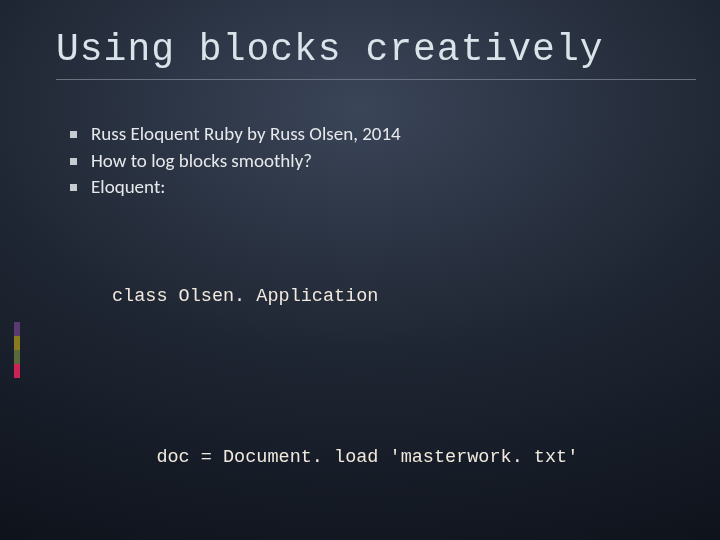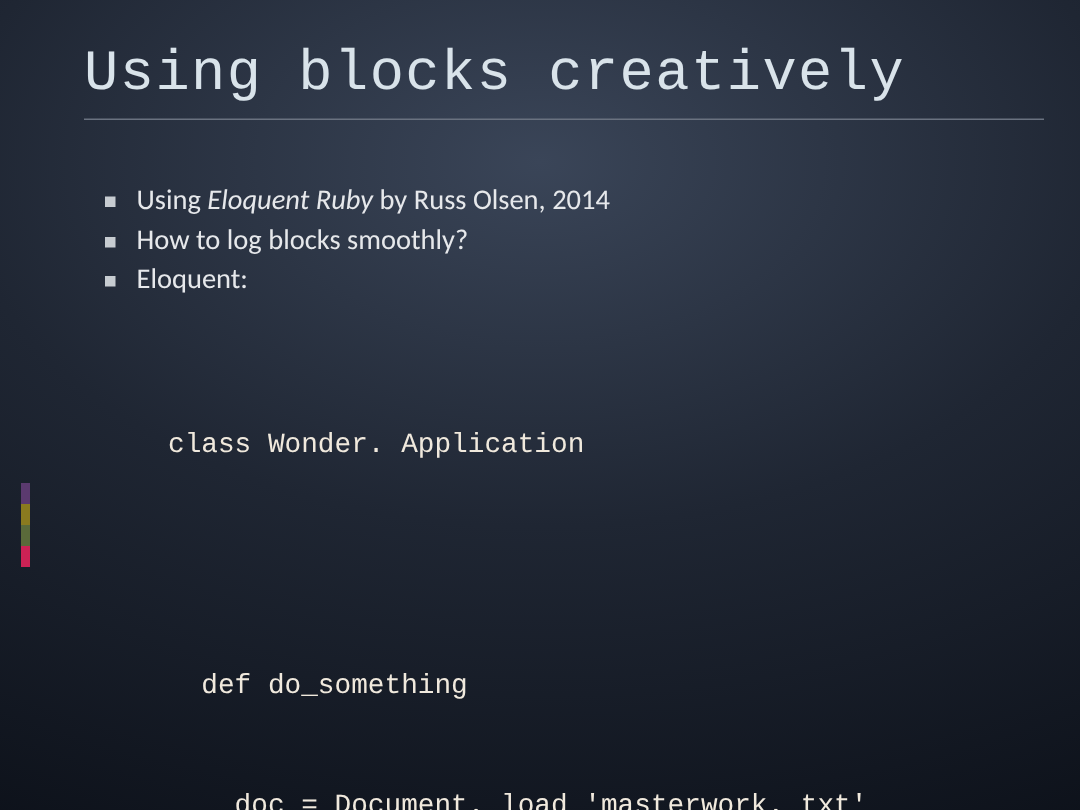--- a/index.html
+++ b/index.html
@@ -45,21 +45,21 @@
     background: #c7ccd1;
     margin-top: 9px;
     margin-right: 14px;
     flex-shrink: 0;
   }
   .bullet-text {
     font-size: 19px;
     color: #e6e8eb;
     line-height: 1.3;
   }
-  .bullet-text .italic { font-style: italic; }
+  .bullet-text .italic { }
   .code {
     font-family: Consolas, "Courier New", monospace;
     font-size: 18.5px;
     color: #f0e9dd;
     margin-left: 56px;
     line-height: 1.45;
     white-space: pre;
   }
   .stripe {
     position: absolute;
@@ -77,37 +77,36 @@
 
 <div class="slide">
 
   <div class="title">Using blocks creatively</div>
   <div class="title-underline"></div>
 
   <div class="bullets">
     <div class="bullet-row">
       <div class="bullet-marker"></div>
       <div class="bullet-text">
-        <span>Using </span><span class="italic">Eloquent Ruby</span><span> by Russ Olsen, 2014</span>
+        <span>Russ </span><span class="italic">Eloquent Ruby</span><span> by Russ Olsen, 2014</span>
       </div>
     </div>
     <div class="bullet-row">
       <div class="bullet-marker"></div>
       <div class="bullet-text">How to log blocks smoothly?</div>
     </div>
     <div class="bullet-row">
       <div class="bullet-marker"></div>
       <div class="bullet-text">Eloquent:</div>
     </div>
   </div>
 
   <div class="code">
-    <div>class Wonder. Application</div>
+    <div>class Olsen. Application</div>
     <div>&nbsp;</div>
-    <div>  def do_something</div>
     <div>    doc = Document. load 'masterwork. txt'</div>
     
     
     
     
     
     
     
   </div>
 

